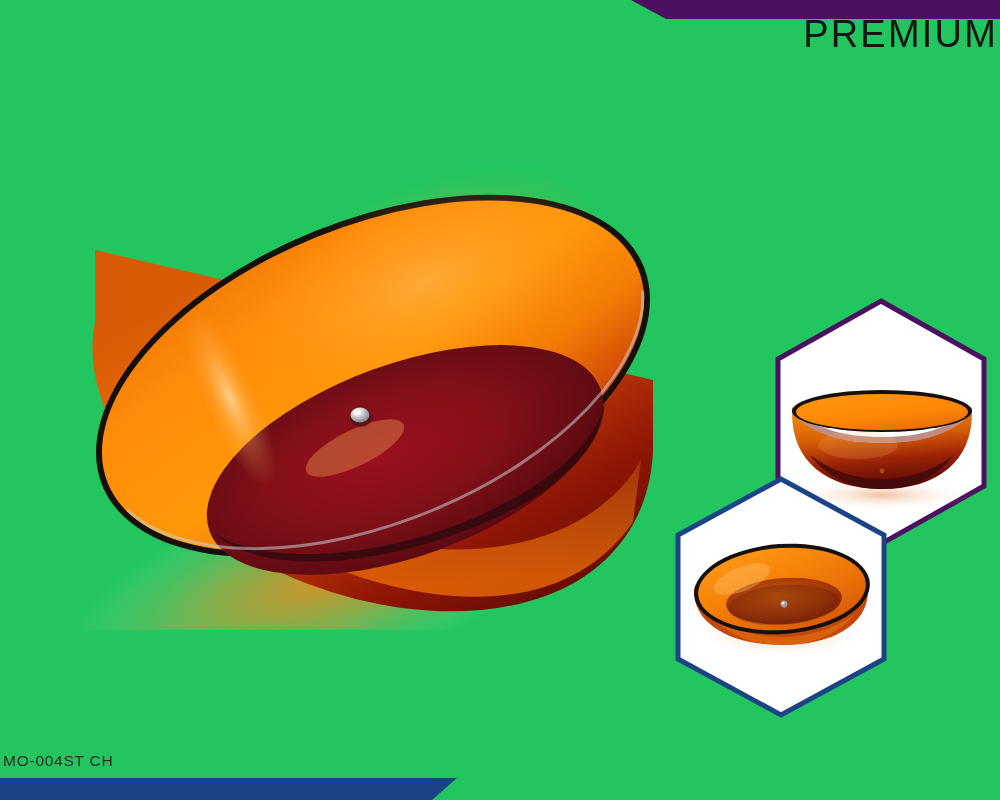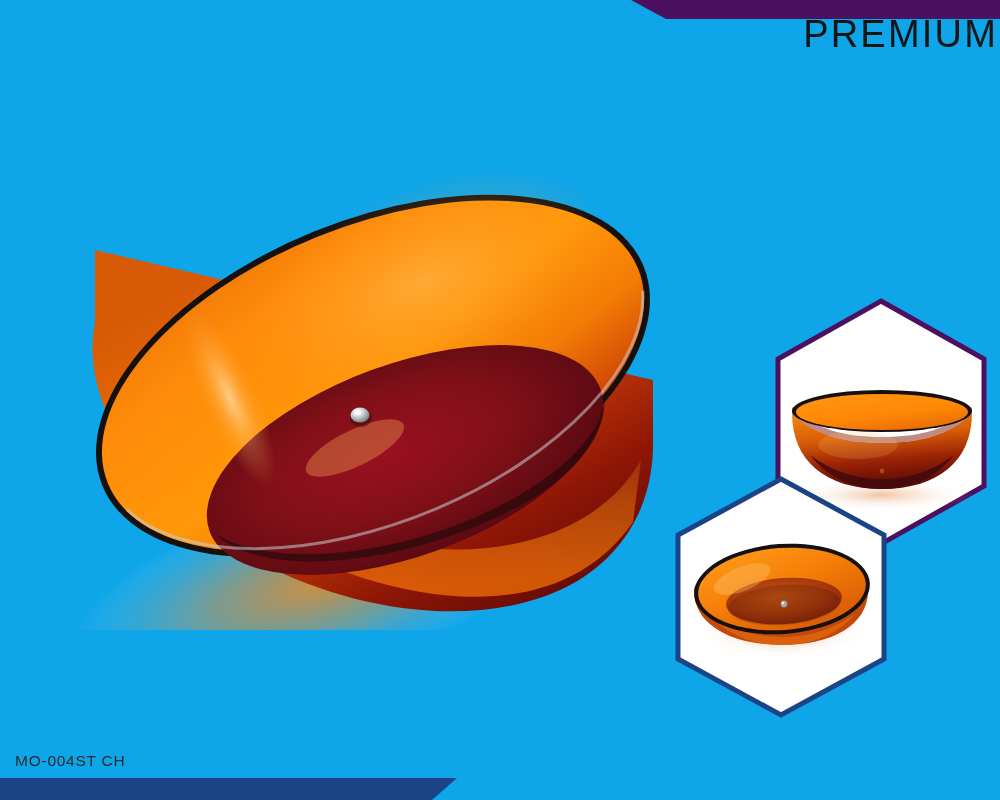--- a/index.html
+++ b/index.html
@@ -4,21 +4,21 @@
 <style>
   html, body {
     margin: 0;
     padding: 0;
     background: #ffffff;
   }
   #page {
     position: relative;
     width: 1000px;
     height: 800px;
-    background: #0ea5e9;
+    background: #22c55e;
     overflow: hidden;
     font-family: "Liberation Sans", sans-serif;
   }
 
   
   .top-banner {
     position: absolute;
     top: 0;
     left: 0;
     width: 1000px;
@@ -65,21 +65,20 @@
     left: 3px;
     bottom: 28px;
     color: #2b2b2b;
   }
   .caption-line {
     font-size: 15.5px;
     line-height: 22px;
     letter-spacing: 0.75px;
     font-weight: 400;
     white-space: nowrap;
-    margin-left: 12px;
   }
 
   .bottom-bar {
     position: absolute;
     left: 0;
     bottom: 0;
     width: 1000px;
     height: 22px;
     background: #1B4487;
     clip-path: polygon(0 0, 457px 0, 432px 22px, 0 22px);

